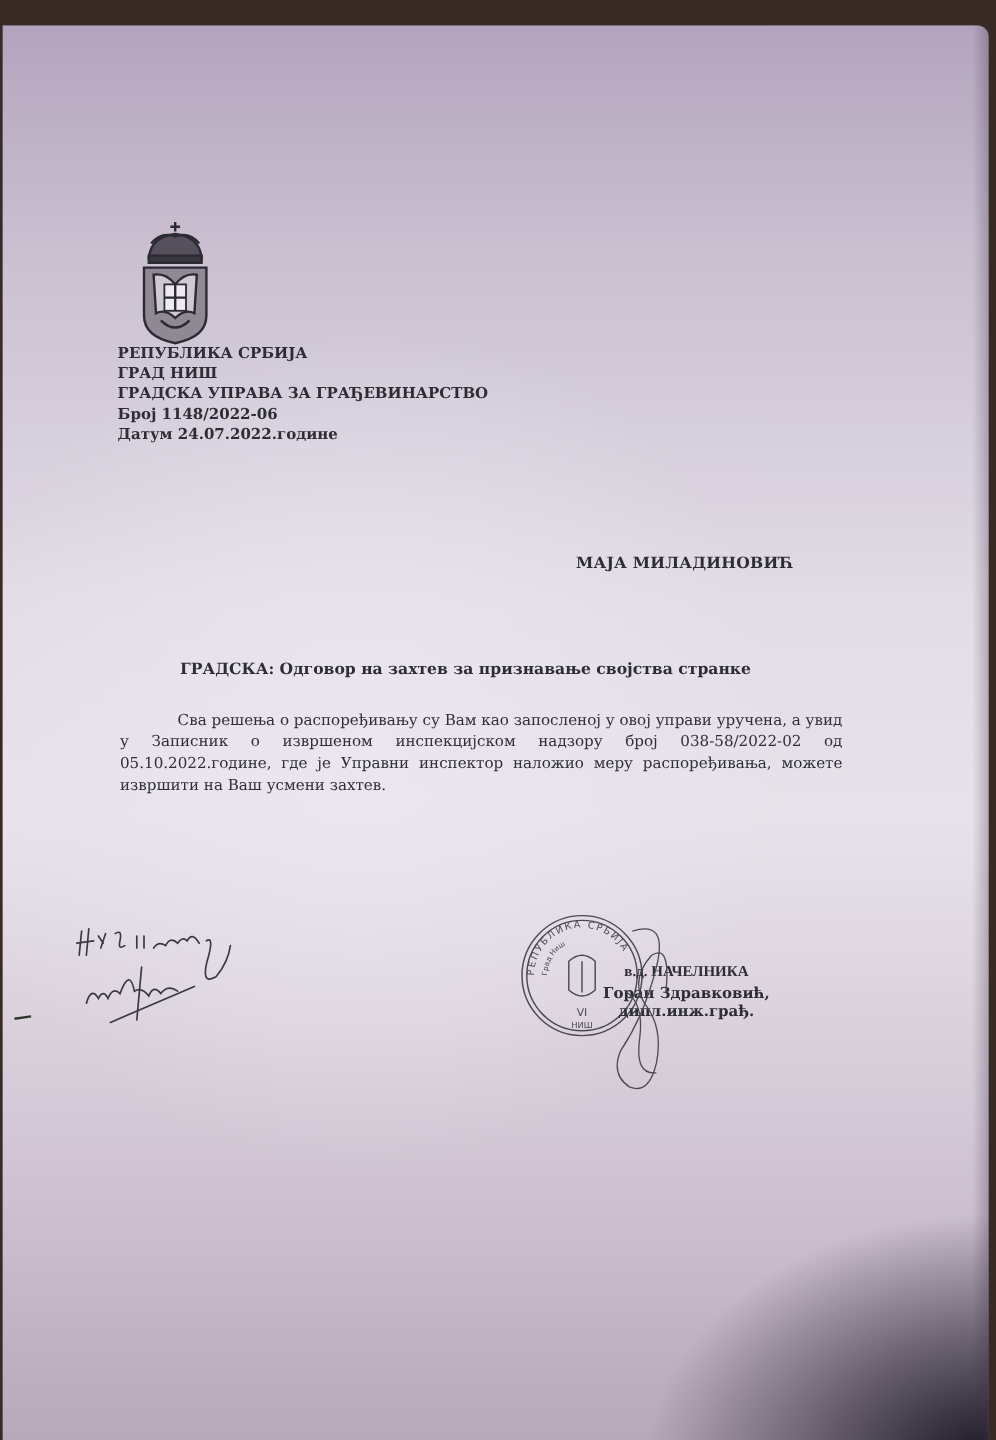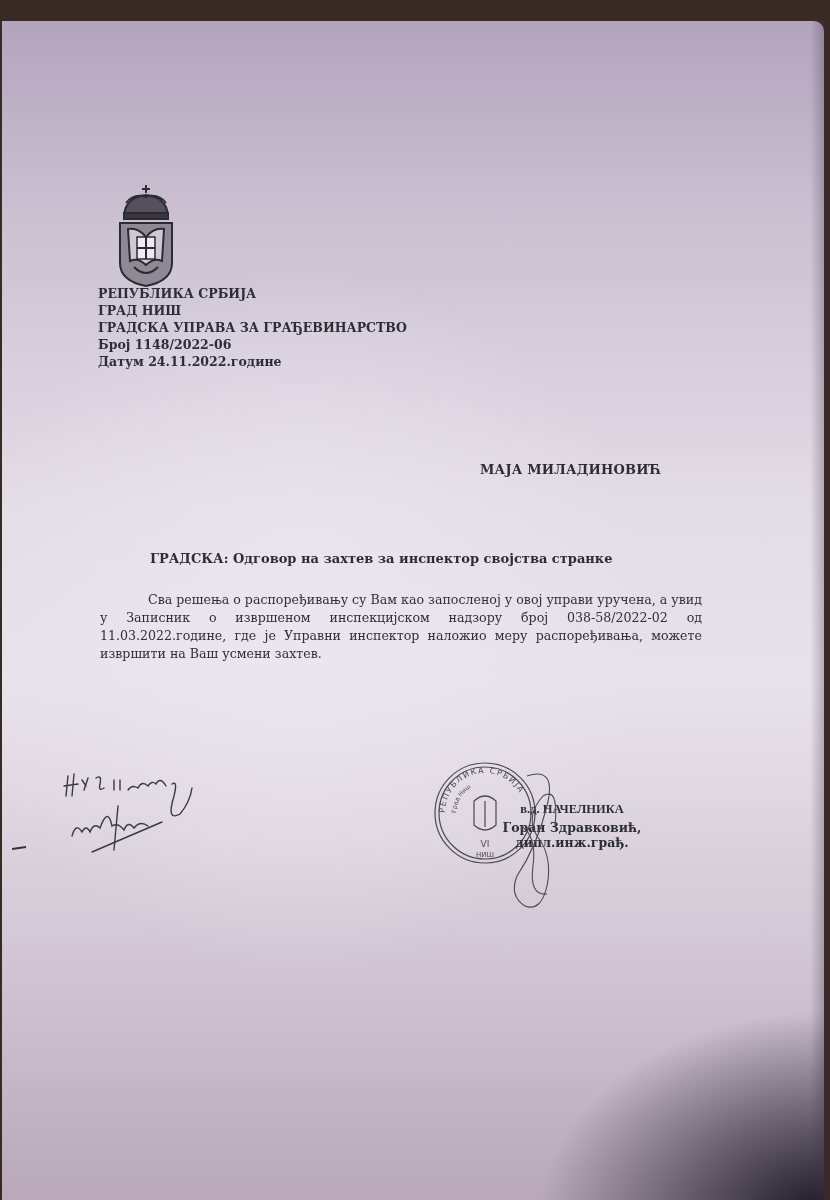--- a/index.html
+++ b/index.html
@@ -59,31 +59,31 @@
       <line x1="32" y1="54" x2="32" y2="76"></line>
       <line x1="23" y1="65" x2="41" y2="65"></line>
       <path d="M20 84 Q32 96 44 84"></path>
     </g>
   </svg>
 
   <div class="text hdr" style="top:264px;">РЕПУБЛИКА СРБИЈА</div>
   <div class="text hdr" style="top:281px;">ГРАД НИШ</div>
   <div class="text hdr" style="top:298px;">ГРАДСКА УПРАВА ЗА ГРАЂЕВИНАРСТВО</div>
   <div class="text hdr" style="top:315px;">Број 1148/2022-06</div>
-  <div class="text hdr" style="top:332px;">Датум 24.11.2022.године</div>
+  <div class="text hdr" style="top:332px;">Датум 24.07.2022.године</div>
 
   <div class="text recipient">МАЈА МИЛАДИНОВИЋ</div>
 
   <div class="text subject">
     <span class="lbl">ГРАДСКА:</span>
-    <span>Одговор  на захтев за инспектор својства странке</span>
+    <span>Одговор  на захтев за признавање својства странке</span>
   </div>
 
   <div class="body-text" style="top:570px;">
-    <p class="para">Сва решења о распоређивању су Вам као запосленој у овој управи уручена, а увид у Записник о извршеном инспекцијском надзору број 038-58/2022-02 од 11.03.2022.године, где је Управни инспектор наложио меру распоређивања, можете извршити на Ваш усмени захтев.</p>
+    <p class="para">Сва решења о распоређивању су Вам као запосленој у овој управи уручена, а увид у Записник о извршеном инспекцијском надзору број 038-58/2022-02 од 05.10.2022.године, где је Управни инспектор наложио меру распоређивања, можете извршити на Ваш усмени захтев.</p>
   </div>
 
   <svg class="handwritten" viewBox="0 0 140 90">
     <g fill="none" stroke="#3a3a44" stroke-width="1.4" stroke-linecap="round">
       <path d="M6 10 L4 30 M12 8 L10 30 M2 20 L16 18"></path>
       <path d="M20 14 L24 20 M26 12 L22 24"></path>
       <path d="M34 12 Q40 8 38 18 Q36 26 42 22"></path>
       <path d="M52 14 L52 24 M58 14 L58 24"></path>
       <path d="M66 24 Q70 18 76 22 Q80 14 86 20 Q90 14 94 18 Q98 10 104 20"></path>
       <path d="M110 18 Q116 14 112 30 Q104 56 118 48 Q128 36 130 22"></path>

